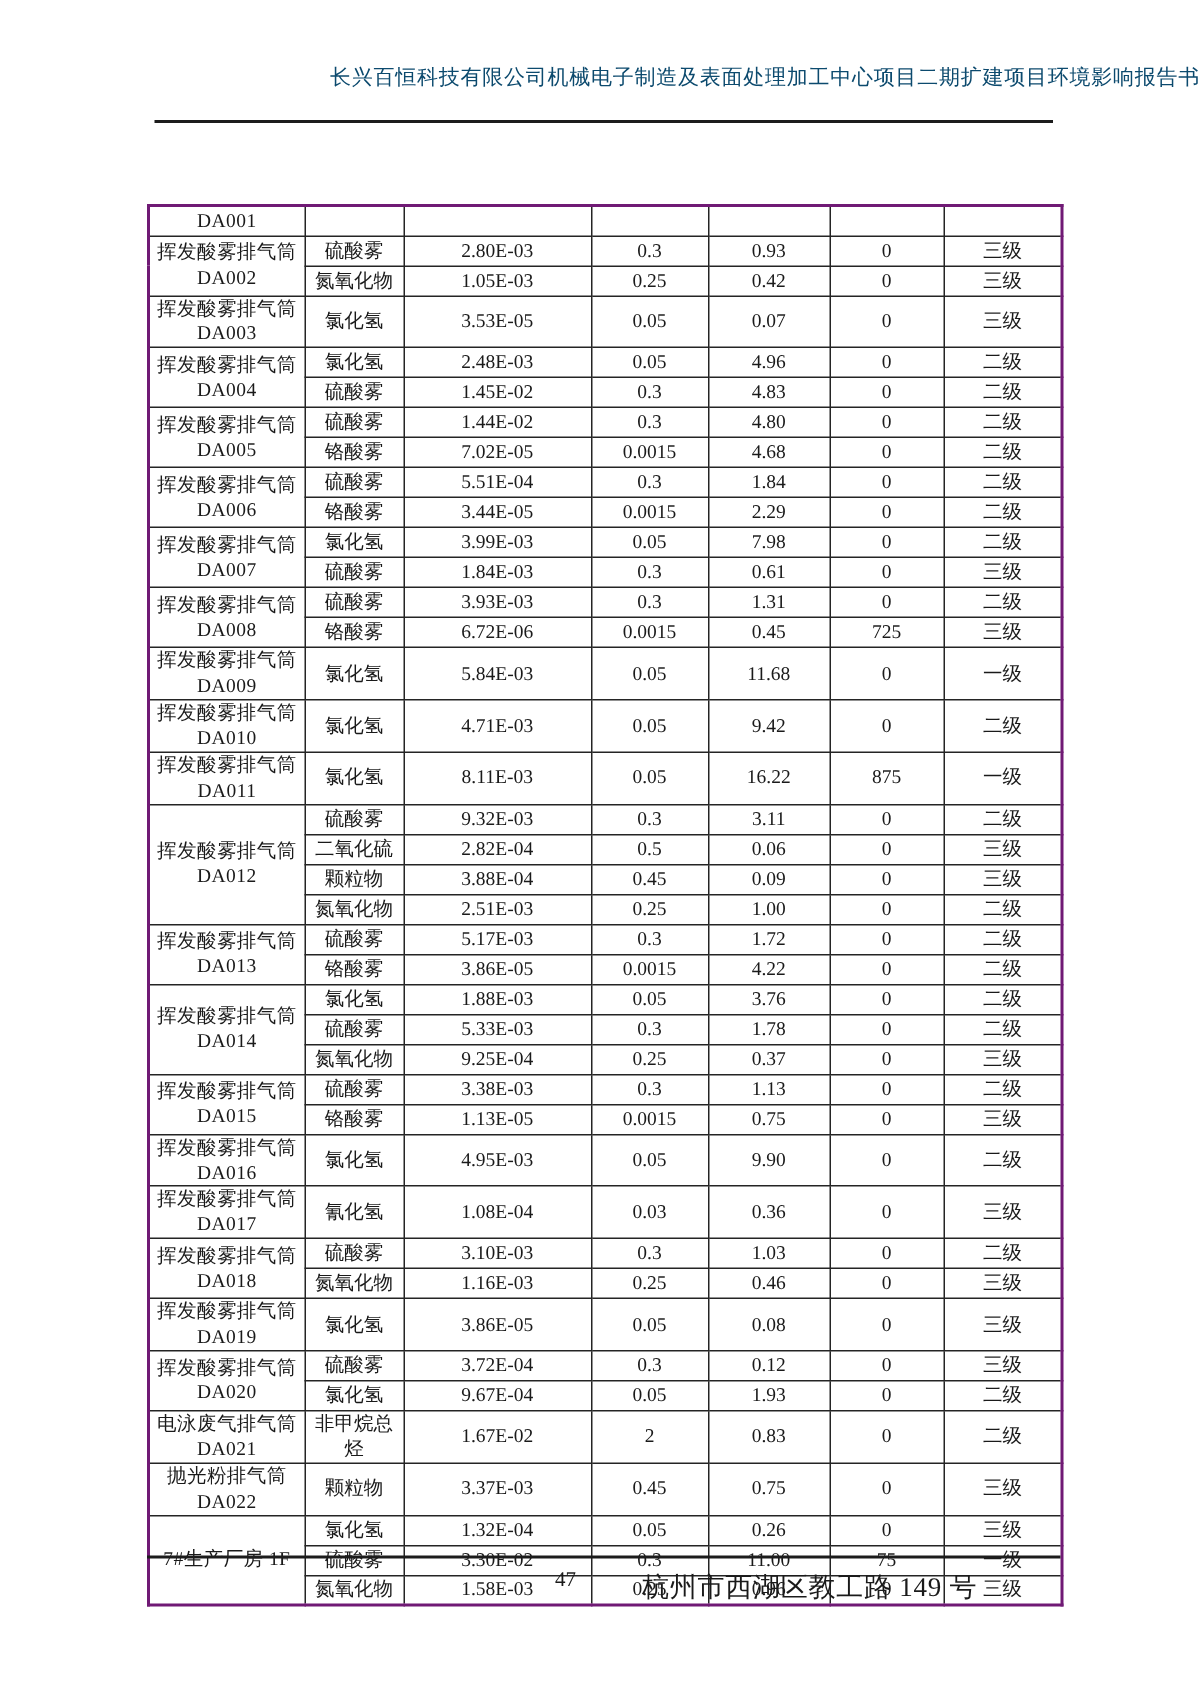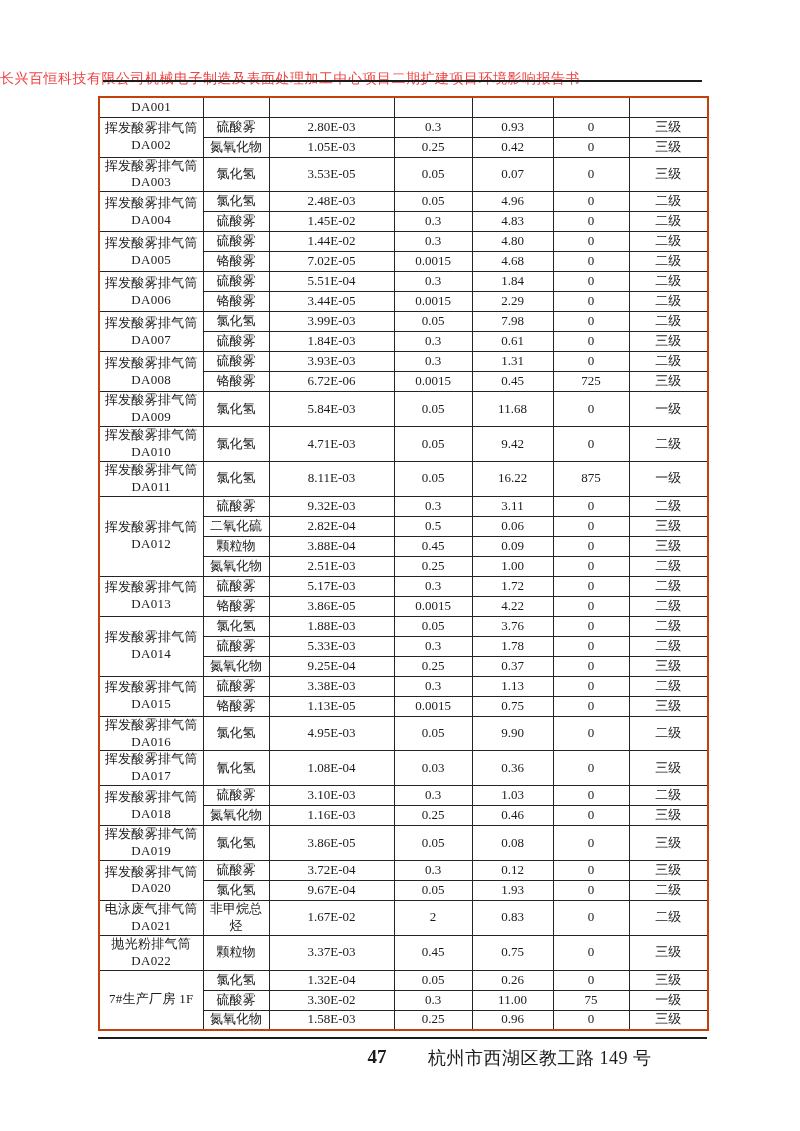--- a/index.html
+++ b/index.html
@@ -11,27 +11,27 @@
     position: relative;
     width: 800px;
     height: 1131px;
     background: #ffffff;
     font-family: "Liberation Serif", "DejaVu Serif", serif;
     color: #1a1a1a;
     overflow: hidden;
   }
   .report-title {
     position: absolute;
-    top: 70px;
+    top: 43px;
     left: 0;
     width: 100%;
-    text-align: left;
+    text-align: right;
     font-size: 14px;
     letter-spacing: 0.5px;
-    color: #ef4444;
+    color: #0c4a6e;
     white-space: nowrap;
   }
   .header-rule {
     position: absolute;
     top: 80px;
     left: 103px;
     width: 599px;
     height: 2px;
     background: #1c1c1c;
   }
@@ -47,21 +47,22 @@
   table.emission td {
     border: 1px solid #242424;
     text-align: center;
     vertical-align: middle;
     padding: 0 2px;
     line-height: 1.3;
     overflow: hidden;
     word-break: break-all;
   }
   table.emission {
-    border: 2px solid #c2410c;
+    border: 2px solid #701a75;
+    margin-top: 40px;
   }
   table.emission tr {
     height: 20px;
   }
   table.emission tr.tall {
     height: 34px;
   }
   td.name-cell {
     white-space: pre-line;
     font-size: 13px;
@@ -81,22 +82,21 @@
     left: 118px;
     font-size: 13.5px;
     letter-spacing: 0.5px;
   }
   .footer-page {
     position: absolute;
     top: 1046px;
     left: 340px;
     width: 74px;
     text-align: center;
-    font-size: 19px;
-    font-weight: bold;
+    font-size: 14px;
   }
   .footer-address {
     position: absolute;
     top: 1046px;
     left: 428px;
     font-size: 18px;
     letter-spacing: 0.5px;
   }
 </style>
 </head>

